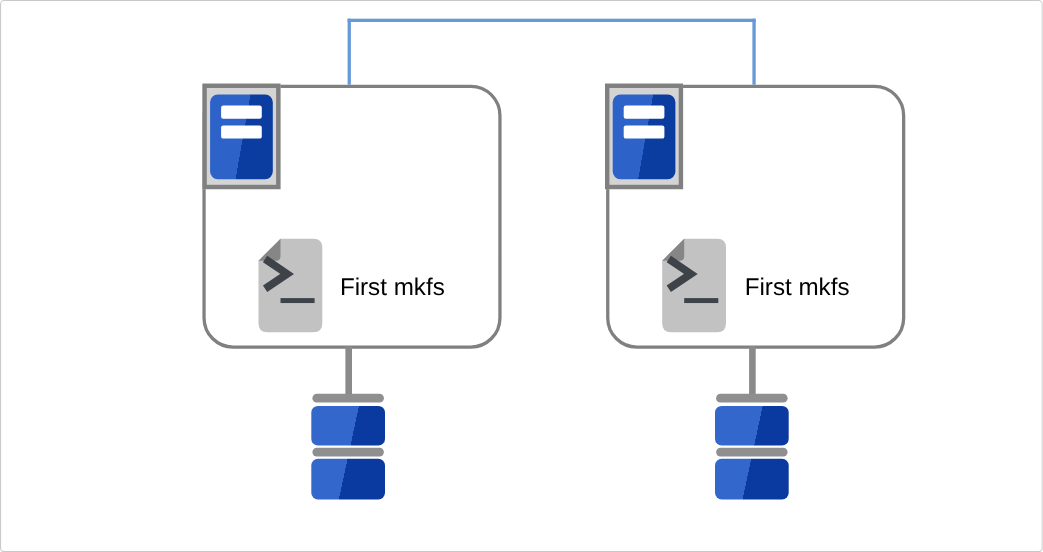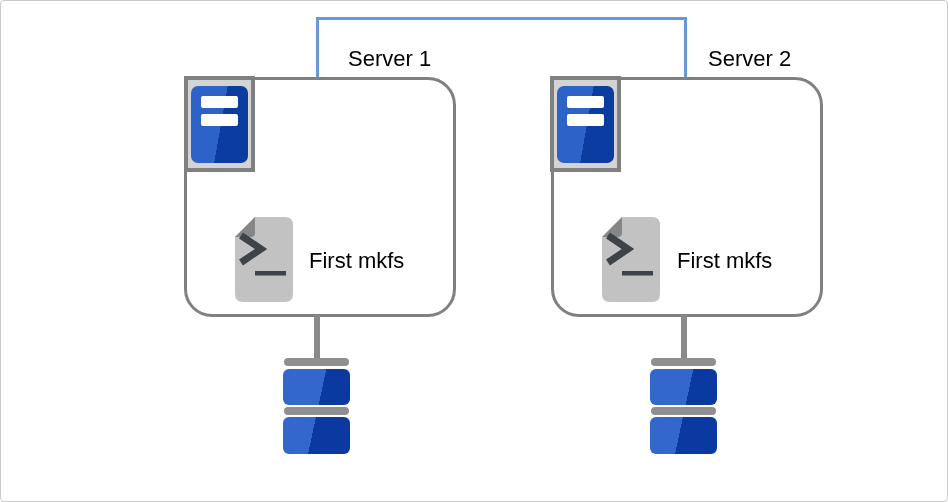--- a/index.html
+++ b/index.html
@@ -96,22 +96,20 @@
   .platter-1 { top: 11px; height: 36px; background: linear-gradient(102deg, #3367cc 58%, #0a3aa0 58%); }
   .platter-2 { top: 59px; height: 37px; background: linear-gradient(102deg, #3367cc 44%, #0a3aa0 44%); }
 </style>
 </head>
 <body>
 
 <div class="canvas">
 
   <div class="connector"></div>
 
-  <div class="label" id="server1-label">Server 1</div>
-  <div class="label" id="server2-label">Server 2</div>
 
   <div class="server-box" id="server1-box"></div>
   <div class="server-icon" id="server1-icon">
     <div class="tower">
       <div class="bar bar-1"></div>
       <div class="bar bar-2"></div>
     </div>
   </div>
   <svg class="script-icon" id="script1-icon" viewBox="0 0 60 87" aria-hidden="true">
     <path d="M21 1 H51 Q59 1 59 9 V78 Q59 86 51 86 H9 Q1 86 1 78 V21 Z" fill="#c2c2c2"></path>

